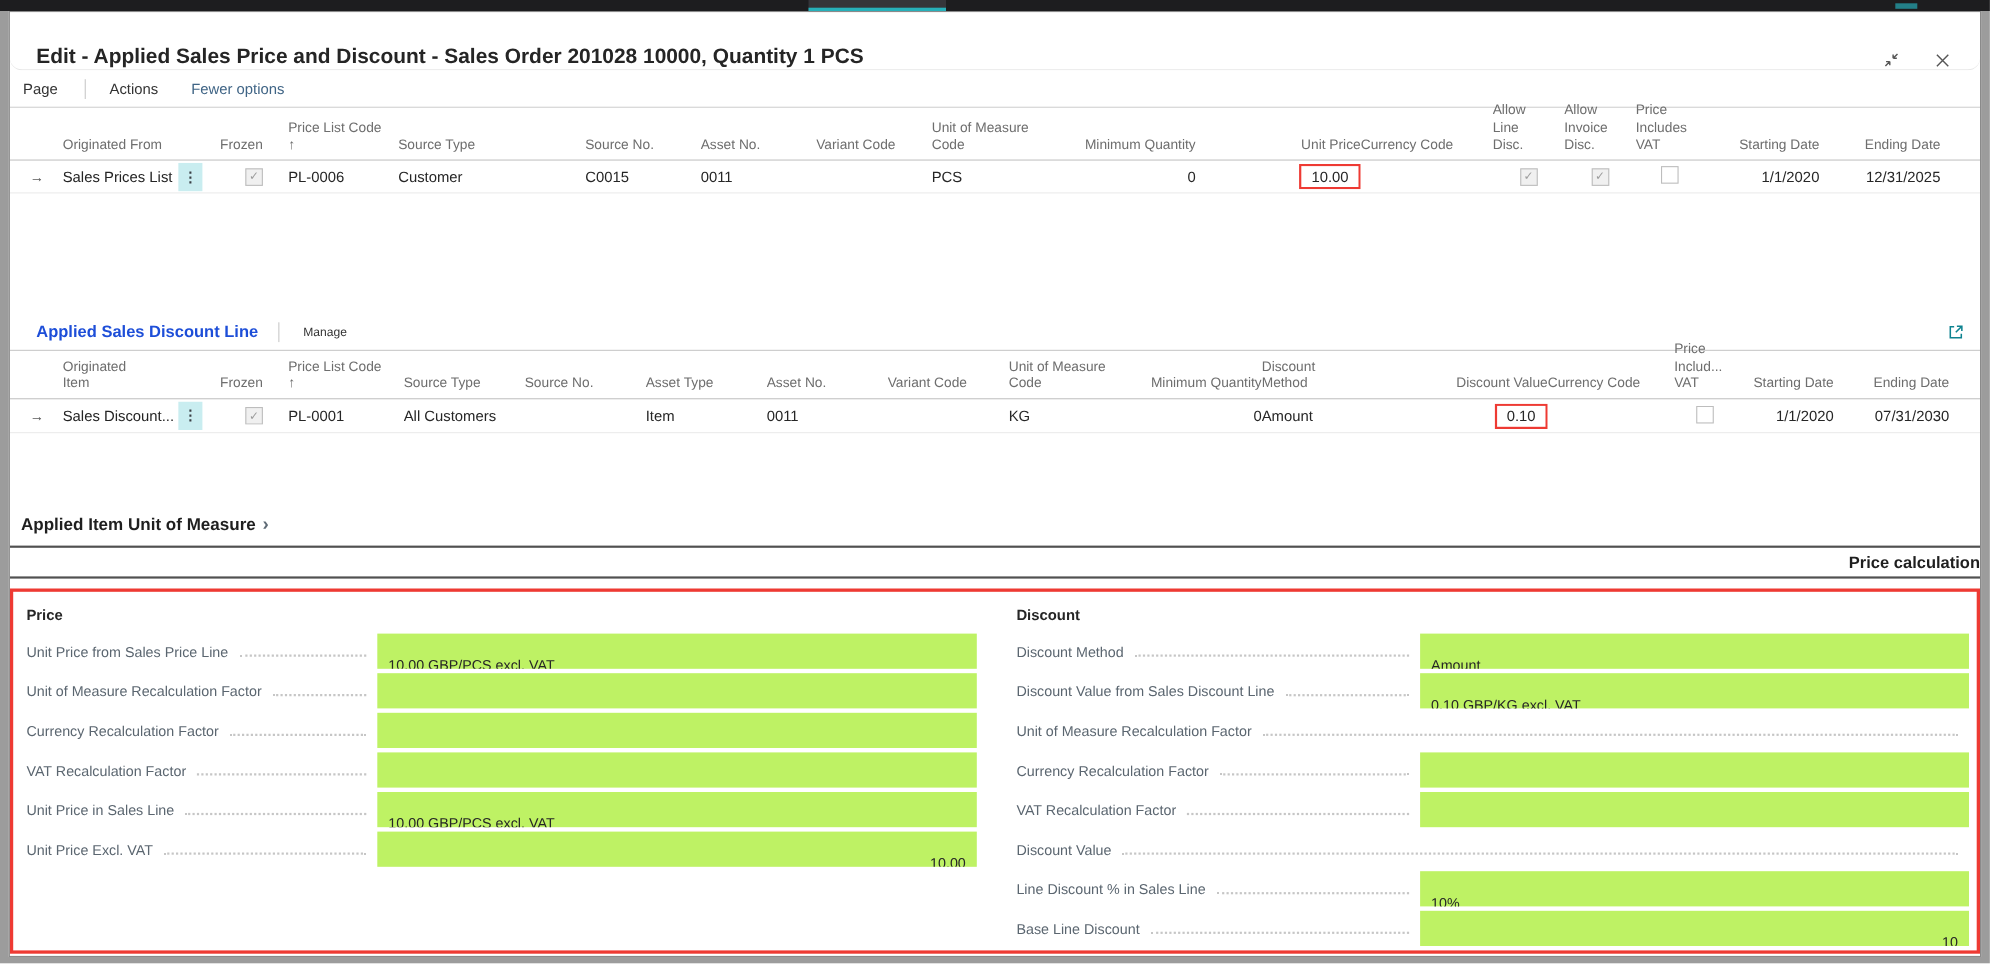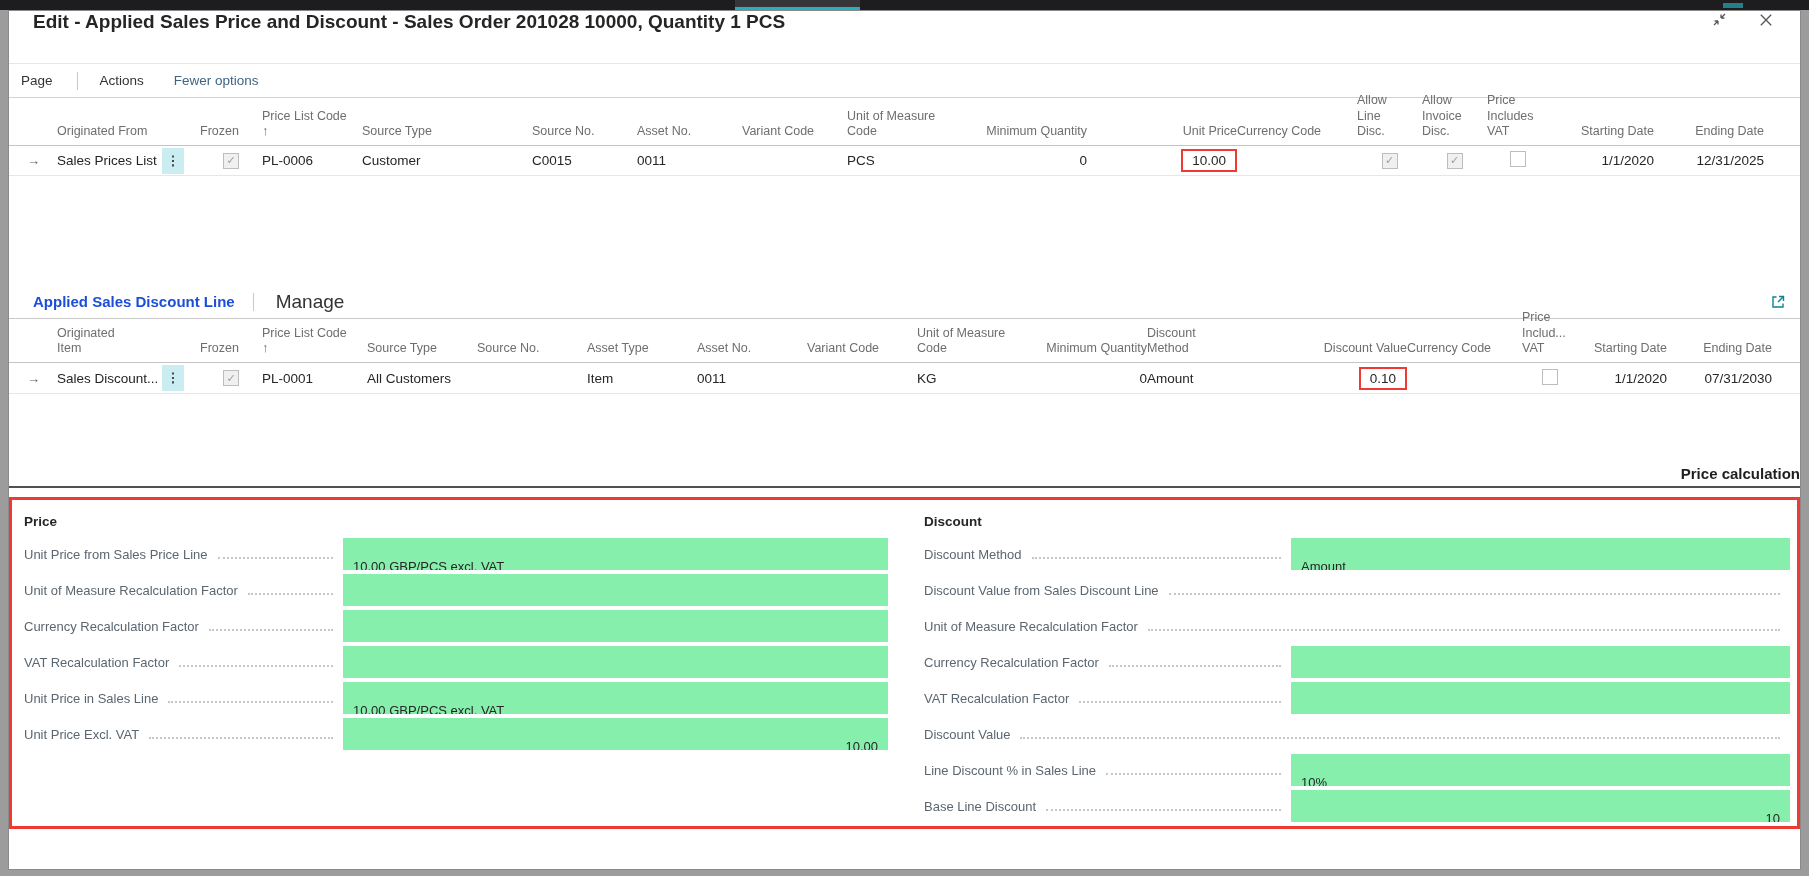--- a/index.html
+++ b/index.html
@@ -4,21 +4,21 @@
 <style>
   html,body{margin:0;padding:0;width:1809px;height:876px;overflow:hidden;
     font-family:"Liberation Sans", sans-serif;-webkit-font-smoothing:antialiased;}
   .frame{position:relative;width:1809px;height:876px;background:#9c9c9c;}
   .top-strip{position:absolute;top:0;left:0;width:100%;height:10px;background:#1d1d1f;}
   .tab-underline{position:absolute;left:735px;top:0;width:125px;height:10px;background:#35353a;border-bottom:3px solid #27b0ba;box-sizing:border-box;}
   .tiny-teal{position:absolute;right:66px;top:3px;width:20px;height:5px;background:#237f88;}
   .dialog{position:absolute;left:8px;top:10px;width:1791px;height:858px;background:#fff;border:1px solid #8a8a8a;box-sizing:content-box;overflow:hidden;}
 
   
-  .titlebar{height:52px;display:flex;align-items:flex-start;padding:0 26px 0 24px;border-bottom:1px solid #e7e7e7;}
+  .titlebar{height:52px;display:flex;align-items:flex-end;padding:0 26px 0 24px;border-bottom:1px solid #e7e7e7;border-radius:11px;}
   .title{flex:1;font-size:19px;font-weight:700;color:#252525;margin:0;white-space:nowrap;}
   .title-icons{display:flex;align-items:center;gap:30px;}
   .tbtn{display:inline-flex;cursor:pointer;}
 
   
   .menubar{height:33px;display:flex;align-items:center;padding-left:12px;border-bottom:1px solid #d2d2d2;font-size:13.5px;color:#333;}
   .menu-item{margin-right:30px;cursor:pointer;}
   .menu-item.fewer{color:#3f6485;margin-right:0;}
   .vdiv{width:1px;height:18px;background:#c9c9c9;margin:0 22px 0 -6px;}
 
@@ -42,40 +42,40 @@
   .cb-on{background:#f0f0f0;color:#9d9d9d;}
   .cb-off{background:#fff;color:transparent;}
   .red-outline{display:inline-block;border:2px solid #ee3a33;padding:2px 9px;}
 
   .spacer1{height:109px;background:#fff;}
   .spacer2{height:66px;background:#fff;}
 
   
   .section-row{height:33px;display:flex;align-items:center;padding-left:24px;border-bottom:1px solid #c9c9c9;}
   .section-title{font-size:15px;font-weight:700;color:#1d4ed8;margin-right:24px;}
-  .section-row .menu-item{font-size:19px;color:#333;}
+  .section-row .menu-item{font-size:11px;color:#333;}
   .expand-btn{margin-left:auto;margin-right:14px;display:inline-flex;cursor:pointer;}
 
   
   .group-row{display:flex;align-items:center;padding-left:10px;border-bottom:2px solid #515151;}
   .group-row.aiu{height:36px;}
   .group-row.pc{height:26px;justify-content:flex-end;}
   .group-label{font-size:15.5px;font-weight:700;color:#1f1f1f;}
   .chev{font-size:17px;color:#5f6b76;margin-left:6px;font-weight:700;transform:translateY(-1px);}
 
   
   .redbox{margin:9px 0 0 0;border:3px solid #ee3a33;height:332px;box-sizing:border-box;display:flex;background:#fff;}
   .fcol{padding-top:8px;}
   .fcol.left{margin-left:12px;width:864px;}
   .fcol.rightcol{margin-left:36px;width:866px;}
   .col-head{height:28px;line-height:28px;font-size:13.5px;font-weight:700;color:#262626;}
   .frow{display:flex;align-items:center;height:36px;}
   .flabel{font-size:13px;color:#5b6670;white-space:nowrap;}
   .leader{flex:1;min-width:18px;border-bottom:2px dotted #c6c6c6;margin:0 10px;transform:translateY(4px);}
-  .fbox{flex:none;height:26px;line-height:26px;background:#86efac;font-size:13px;color:#262626;
+  .fbox{flex:none;height:26px;line-height:26px;background:#bef264;font-size:13px;color:#262626;
     padding:16px 10px;box-sizing:border-box;white-space:nowrap;overflow:hidden;}
   .fcol.left .fbox{width:545px;}
   .fcol.rightcol .fbox{width:499px;}
   .fbox.num{text-align:right;}
 </style>
 </head>
 <body>
 
 <div class="frame">
   <div class="top-strip">
@@ -219,20 +219,24 @@
         <div class="td right"><span class="red-outline"><span>0.10</span></span></div>
         <div class="td"></div>
         <div class="td center"><span class="cb cb-off"></span></div>
         <div class="td right">1/1/2020</div>
         <div class="td right">07/31/2030</div>
       </div>
     </div>
 
     <div class="spacer2"></div>
 
+    <div class="group-row aiu">
+      <span class="group-label">Applied Item Unit of Measure</span>
+      <span class="chev">›</span>
+    </div>
 
     <div class="group-row pc">
       <span class="group-label" style="font-size:15px;">Price calculation</span>
     </div>
 
     <div class="redbox">
       <div class="fcol left">
         <div class="col-head">Price</div>
 
         <div class="frow">
@@ -271,20 +275,21 @@
         <div class="col-head">Discount</div>
 
         <div class="frow">
           <span class="flabel">Discount Method</span>
           <span class="leader"></span>
           <span class="fbox">Amount</span>
         </div>
         <div class="frow">
           <span class="flabel">Discount Value from Sales Discount Line</span>
           <span class="leader"></span>
+          <span class="fbox">0.10 GBP/KG excl. VAT</span>
         </div>
         <div class="frow">
           <span class="flabel">Unit of Measure Recalculation Factor</span>
           <span class="leader"></span>
         </div>
         <div class="frow">
           <span class="flabel">Currency Recalculation Factor</span>
           <span class="leader"></span>
           <span class="fbox"></span>
         </div>

